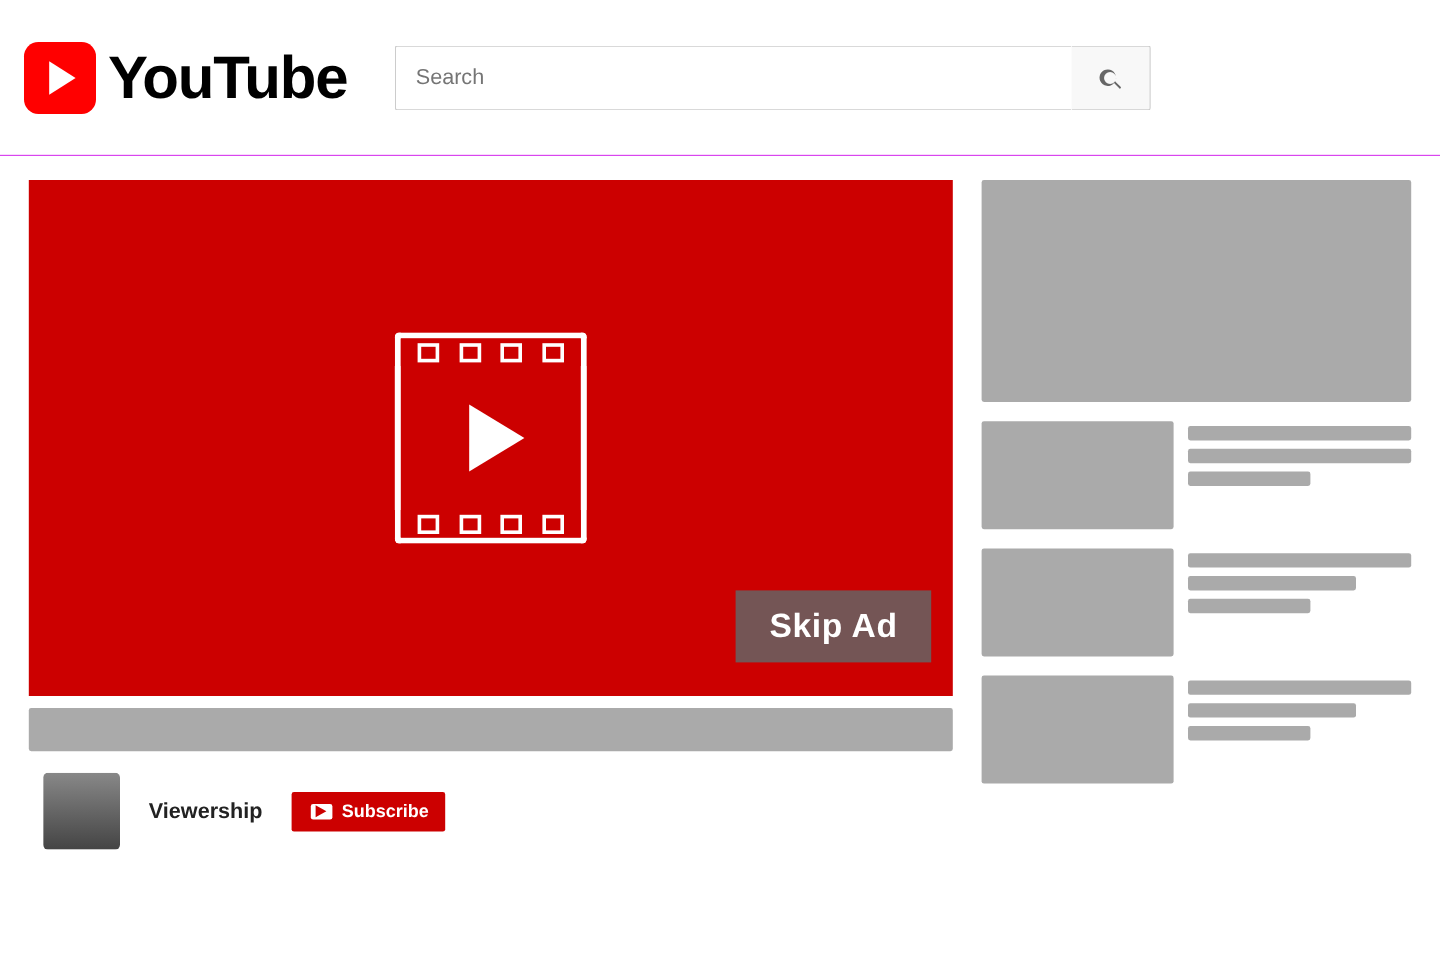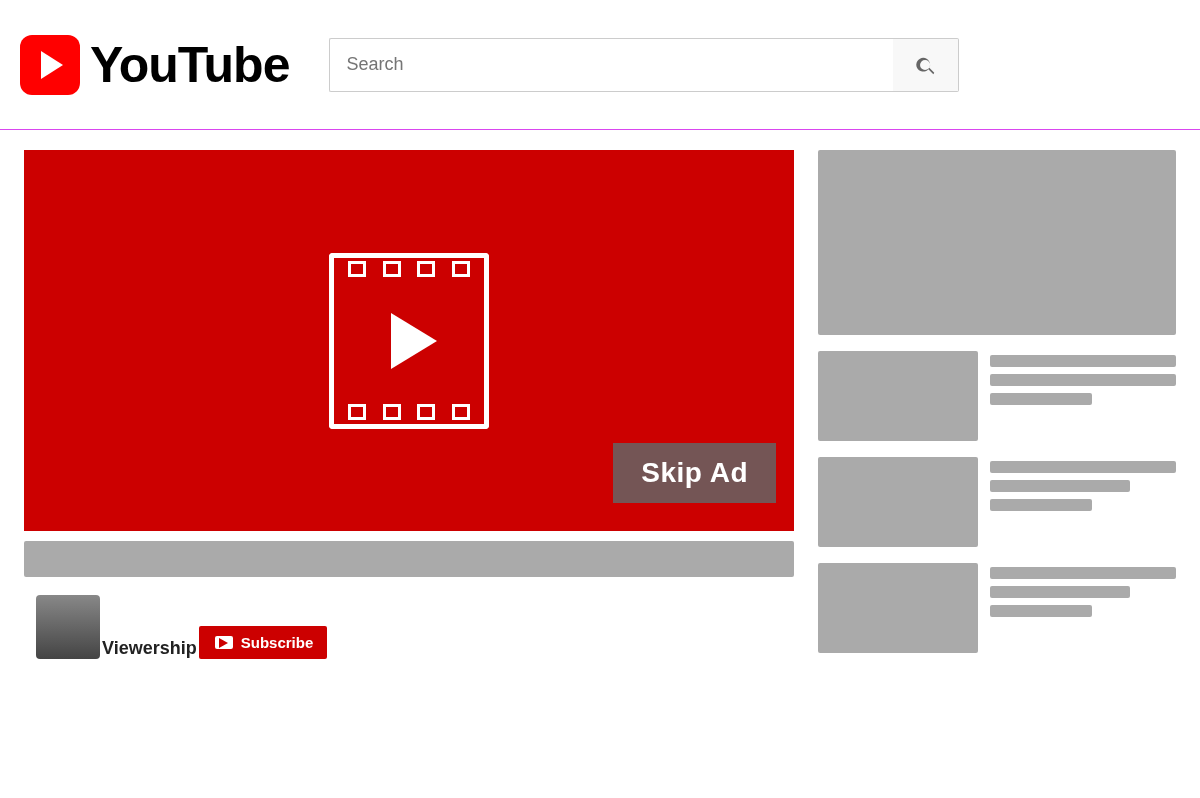--- a/index.html
+++ b/index.html
@@ -95,21 +95,21 @@
     .left-col {
       flex: 0 0 770px;
       display: flex;
       flex-direction: column;
       gap: 10px;
     }
 
     
     .video-player {
       width: 100%;
-      height: 381px;
+      height: 430px;
       background: #cc0000;
       position: relative;
       display: flex;
       align-items: center;
       justify-content: center;
     }
     .film-icon {
       display: flex;
       flex-direction: column;
       align-items: center;
@@ -182,22 +182,22 @@
     .progress-bar-area {
       width: 100%;
       height: 36px;
       background: #aaa;
       border-radius: 2px;
     }
 
     
     .channel-info {
       display: flex;
-      align-items: flex-end;
-      gap: 2px;
+      align-items: center;
+      gap: 24px;
       padding: 8px 12px;
     }
     .channel-avatar {
       width: 64px;
       height: 64px;
       background: #555;
       border-radius: 4px;
       overflow: hidden;
       flex-shrink: 0;
       

